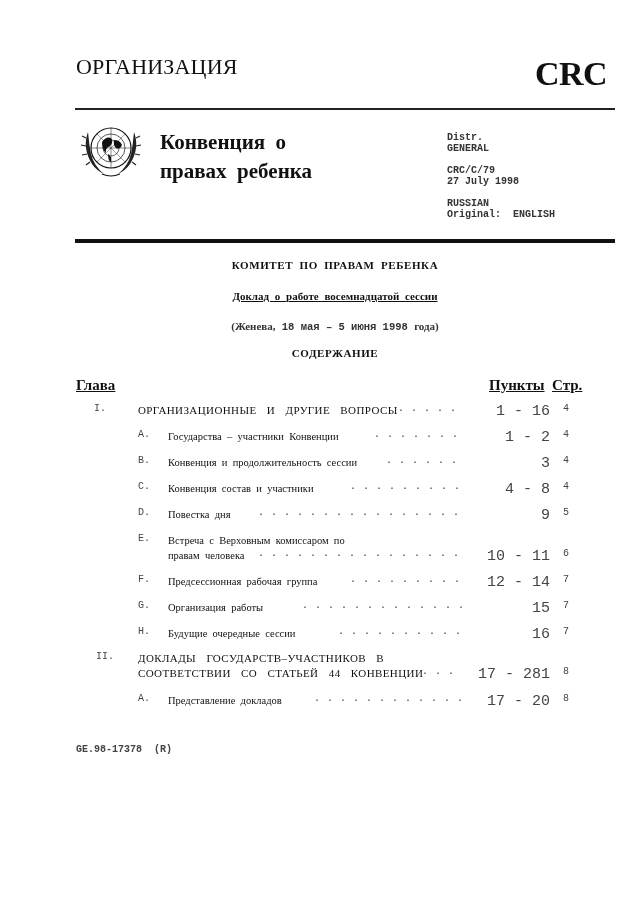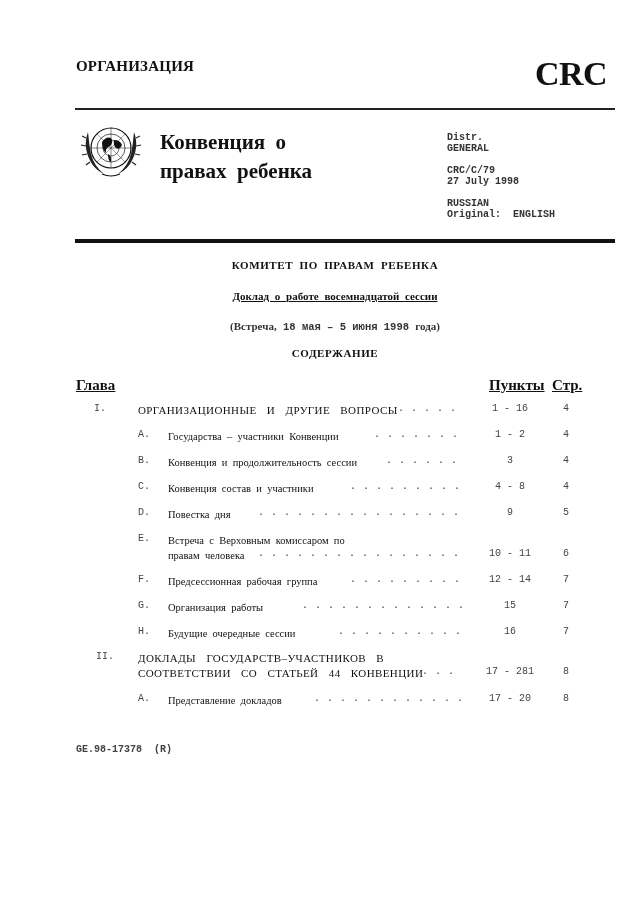--- a/index.html
+++ b/index.html
@@ -1,21 +1,21 @@
 <!DOCTYPE html>
 <html><head>
   <meta charset="utf-8">
   <style>
     html, body { margin: 0; padding: 0; background: #ffffff; }
     body { width: 640px; height: 905px; position: relative; overflow: hidden; color: #111; }
     .abs { position: absolute; font-weight: bold; }
     .serif { font-family: "Liberation Serif", "DejaVu Serif", serif; }
     .mono { font-family: "Liberation Mono", "DejaVu Sans Mono", monospace; }
 
-    .org { left: 76px; top: 58px; font-size: 15px; font-weight: bold; line-height: 17px; letter-spacing: 0.2px; }
+    .org { left: 76px; top: 58px; font-size: 22px; font-weight: normal; line-height: 17px; letter-spacing: 0.2px; }
     .org div { white-space: pre; }
     .crc { left: 535px; top: 55px; font-size: 34px; font-weight: bold; letter-spacing: -0.5px; }
     .rule-thin { left: 75px; top: 108px; width: 540px; height: 1.5px; background: #222; }
     .rule-thick { left: 75px; top: 239px; width: 540px; height: 4px; background: #111; }
 
     .emblem { left: 78px; top: 118px; width: 66px; height: 64px; }
     .conv-title { left: 160px; top: 128px; font-size: 21px; line-height: 29px; }
     .conv-title div { white-space: pre; }
 
     .meta { left: 447px; top: 132px; font-size: 10px; line-height: 11px; color: #333; }
@@ -35,21 +35,21 @@
     .hdr-page { left: 552px; }
 
     .row { position: absolute; left: 0; width: 640px; font-size: 10.5px; }
     .row .num { position: absolute; font-family: "Liberation Mono", "DejaVu Sans Mono", monospace; font-size: 10px; color: #444; }
     .row .ch { left: 94px; }
     .row .sec { left: 138px; }
     .row .title { position: absolute; left: 138px; font-family: "Liberation Serif", "DejaVu Serif", serif; white-space: pre; line-height: 15px; }
     .row .title.sub { left: 168px; }
     .row .title.caps { font-size: 11px; letter-spacing: 0.4px; word-spacing: 2px; }
     .row .dots { position: absolute; font-family: "Liberation Mono", "DejaVu Sans Mono", monospace; font-size: 10px; color: #333; white-space: pre; letter-spacing: 0.5px; }
-    .row .pts { position: absolute; left: 470px; width: 80px; text-align: center; font-family: "Liberation Mono", "DejaVu Sans Mono", monospace; font-size: 10px; color: #444; white-space: pre; }
+    .row .pts { position: absolute; left: 470px; width: 80px; text-align: right; font-family: "Liberation Mono", "DejaVu Sans Mono", monospace; font-size: 15px; color: #444; white-space: pre; }
     .row .pg { position: absolute; left: 556px; width: 20px; text-align: center; font-family: "Liberation Mono", "DejaVu Sans Mono", monospace; font-size: 10px; color: #444; }
 
     .footer { left: 76px; top: 744px; font-size: 10px; color: #444; white-space: pre; }
   </style>
 </head>
 <body>
 
 <div class="abs serif org">
   <div>ОРГАНИЗАЦИЯ</div>
 </div>
@@ -102,21 +102,21 @@
   <div class="gap"></div>
   <div>RUSSIAN</div>
   <div>Original:  ENGLISH</div>
 </div>
 
 <div class="abs rule-thick"></div>
 
 <div class="abs serif center committee">КОМИТЕТ  ПО  ПРАВАМ  РЕБЕНКА</div>
 <div class="abs serif center report">Доклад  о  работе  восемнадцатой  сессии</div>
 <div class="abs serif center venue">
-  <span>(Встреча,</span><span class="m"> 18 мая – 5 июня 1998 </span><span>года)</span>
+  <span>(Женева,</span><span class="m"> 18 мая – 5 июня 1998 </span><span>года)</span>
 </div>
 <div class="abs serif center contents">СОДЕРЖАНИЕ</div>
 
 <div class="abs serif hdr hdr-chapter">Глава</div>
 <div class="abs serif hdr hdr-points">Пункты</div>
 <div class="abs serif hdr hdr-page">Стр.</div>
 
 <div class="row" style="top:403px;">
   <span class="num ch">I.</span>
   <span class="title caps">ОРГАНИЗАЦИОННЫЕ  И  ДРУГИЕ  ВОПРОСЫ</span>

